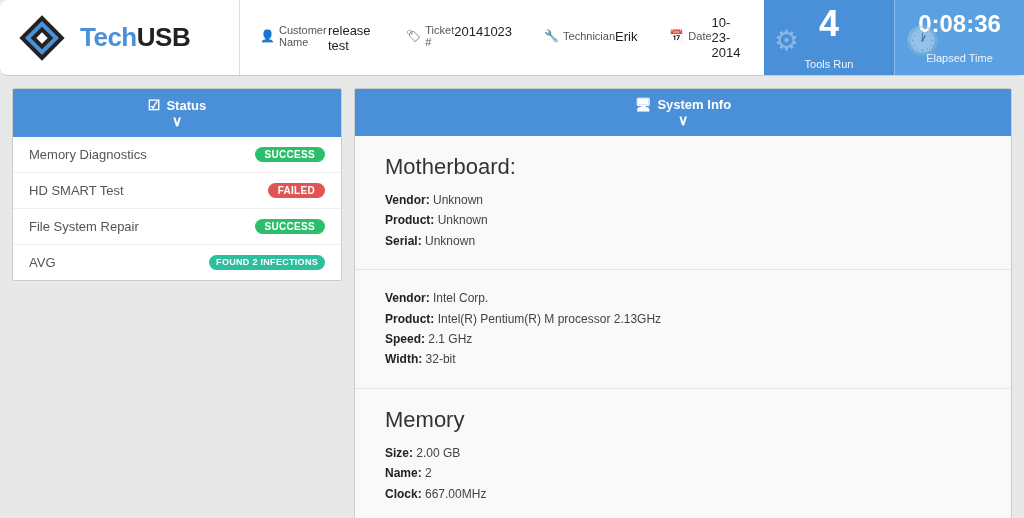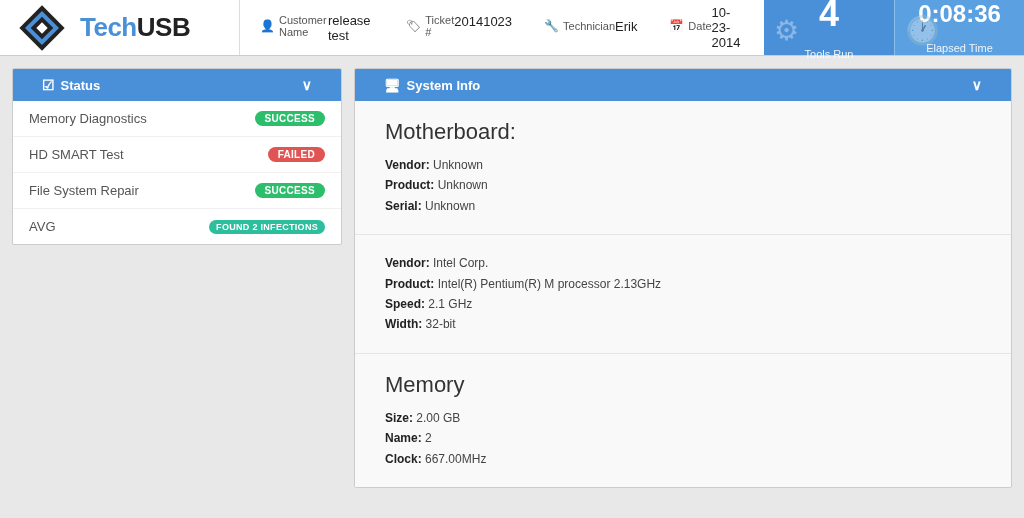--- a/index.html
+++ b/index.html
@@ -4,21 +4,22 @@
   <style>
     * { box-sizing: border-box; margin: 0; padding: 0; }
     body { font-family: 'Segoe UI', Arial, sans-serif; background: #e8e8e8; font-size: 13px; color: #333; }
 
     
     .header {
       display: flex;
       align-items: stretch;
       background: #fff;
       border-bottom: 1px solid #ccc;
-      height: 56px;
+      height: 76px;
+      border-radius: 8px;
     }
     .logo-area {
       display: flex;
       align-items: center;
       padding: 10px 16px;
       min-width: 240px;
       border-right: 1px solid #ddd;
     }
     .logo-diamond {
       width: 52px;
@@ -101,27 +102,27 @@
     }
     .panel-header {
       background: #4a90d9;
       color: #fff;
       padding: 8px 29px;
       font-size: 13px;
       font-weight: bold;
       display: flex;
       align-items: center;
       justify-content: space-between;
+      flex-direction: column;
     }
     .panel-header-left { display: flex; align-items: center; gap: 6px; }
 
     .status-list { padding: 0; }
     .status-item {
       display: flex;
-      align-items: center;
       justify-content: space-between;
       padding: 10px 16px;
       border-bottom: 1px solid #f0f0f0;
       font-size: 13px;
       color: #555;
     }
     .status-item:last-child { border-bottom: none; }
     .badge {
       padding: 2px 10px;
       border-radius: 10px;

